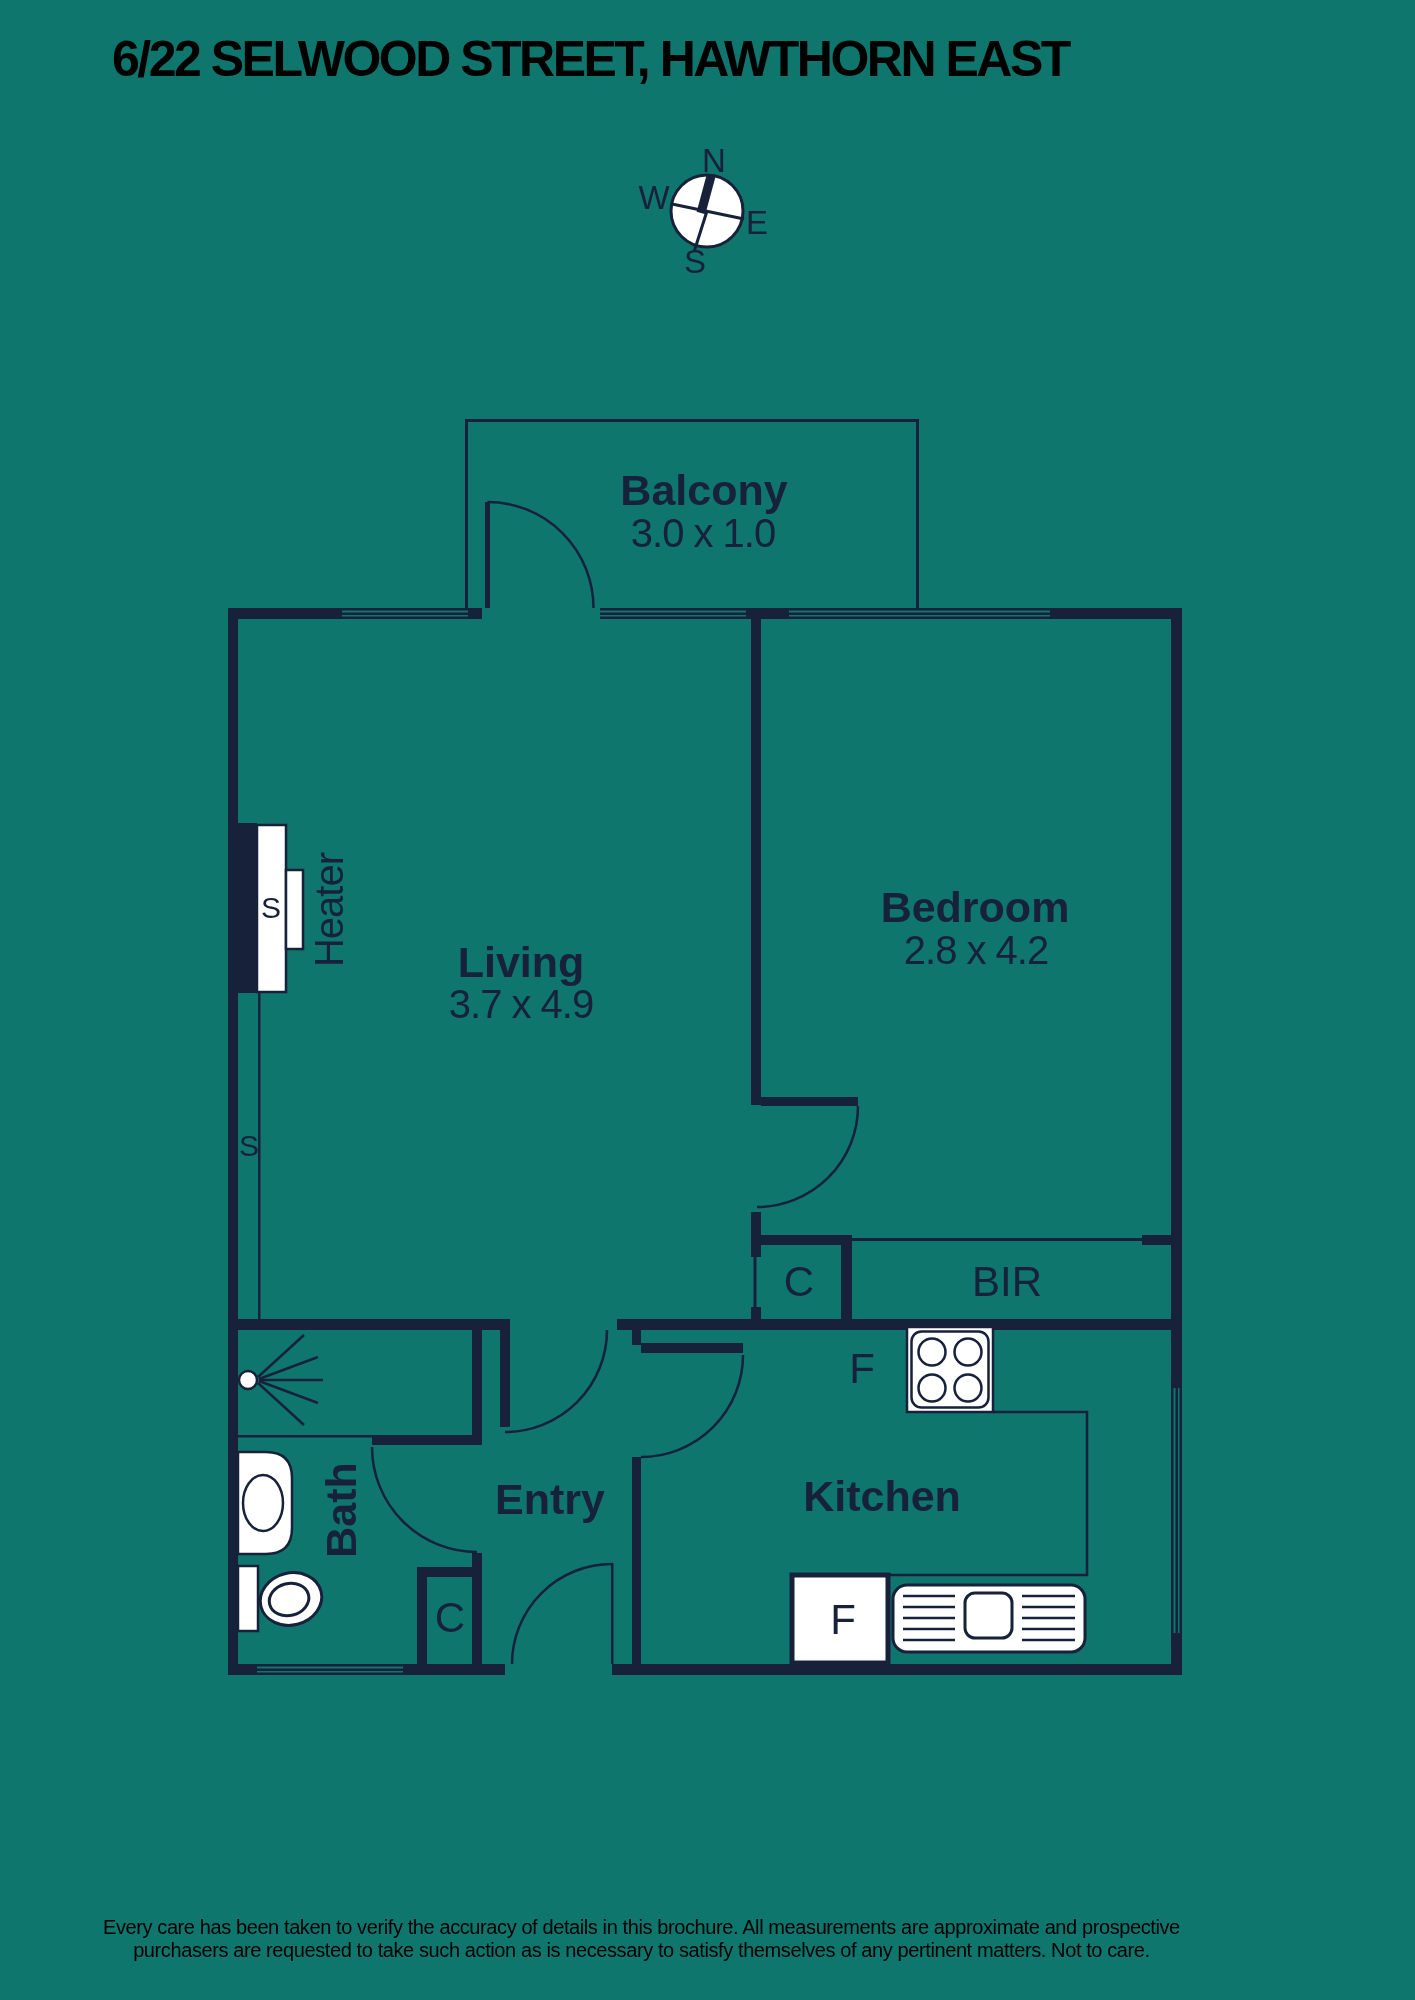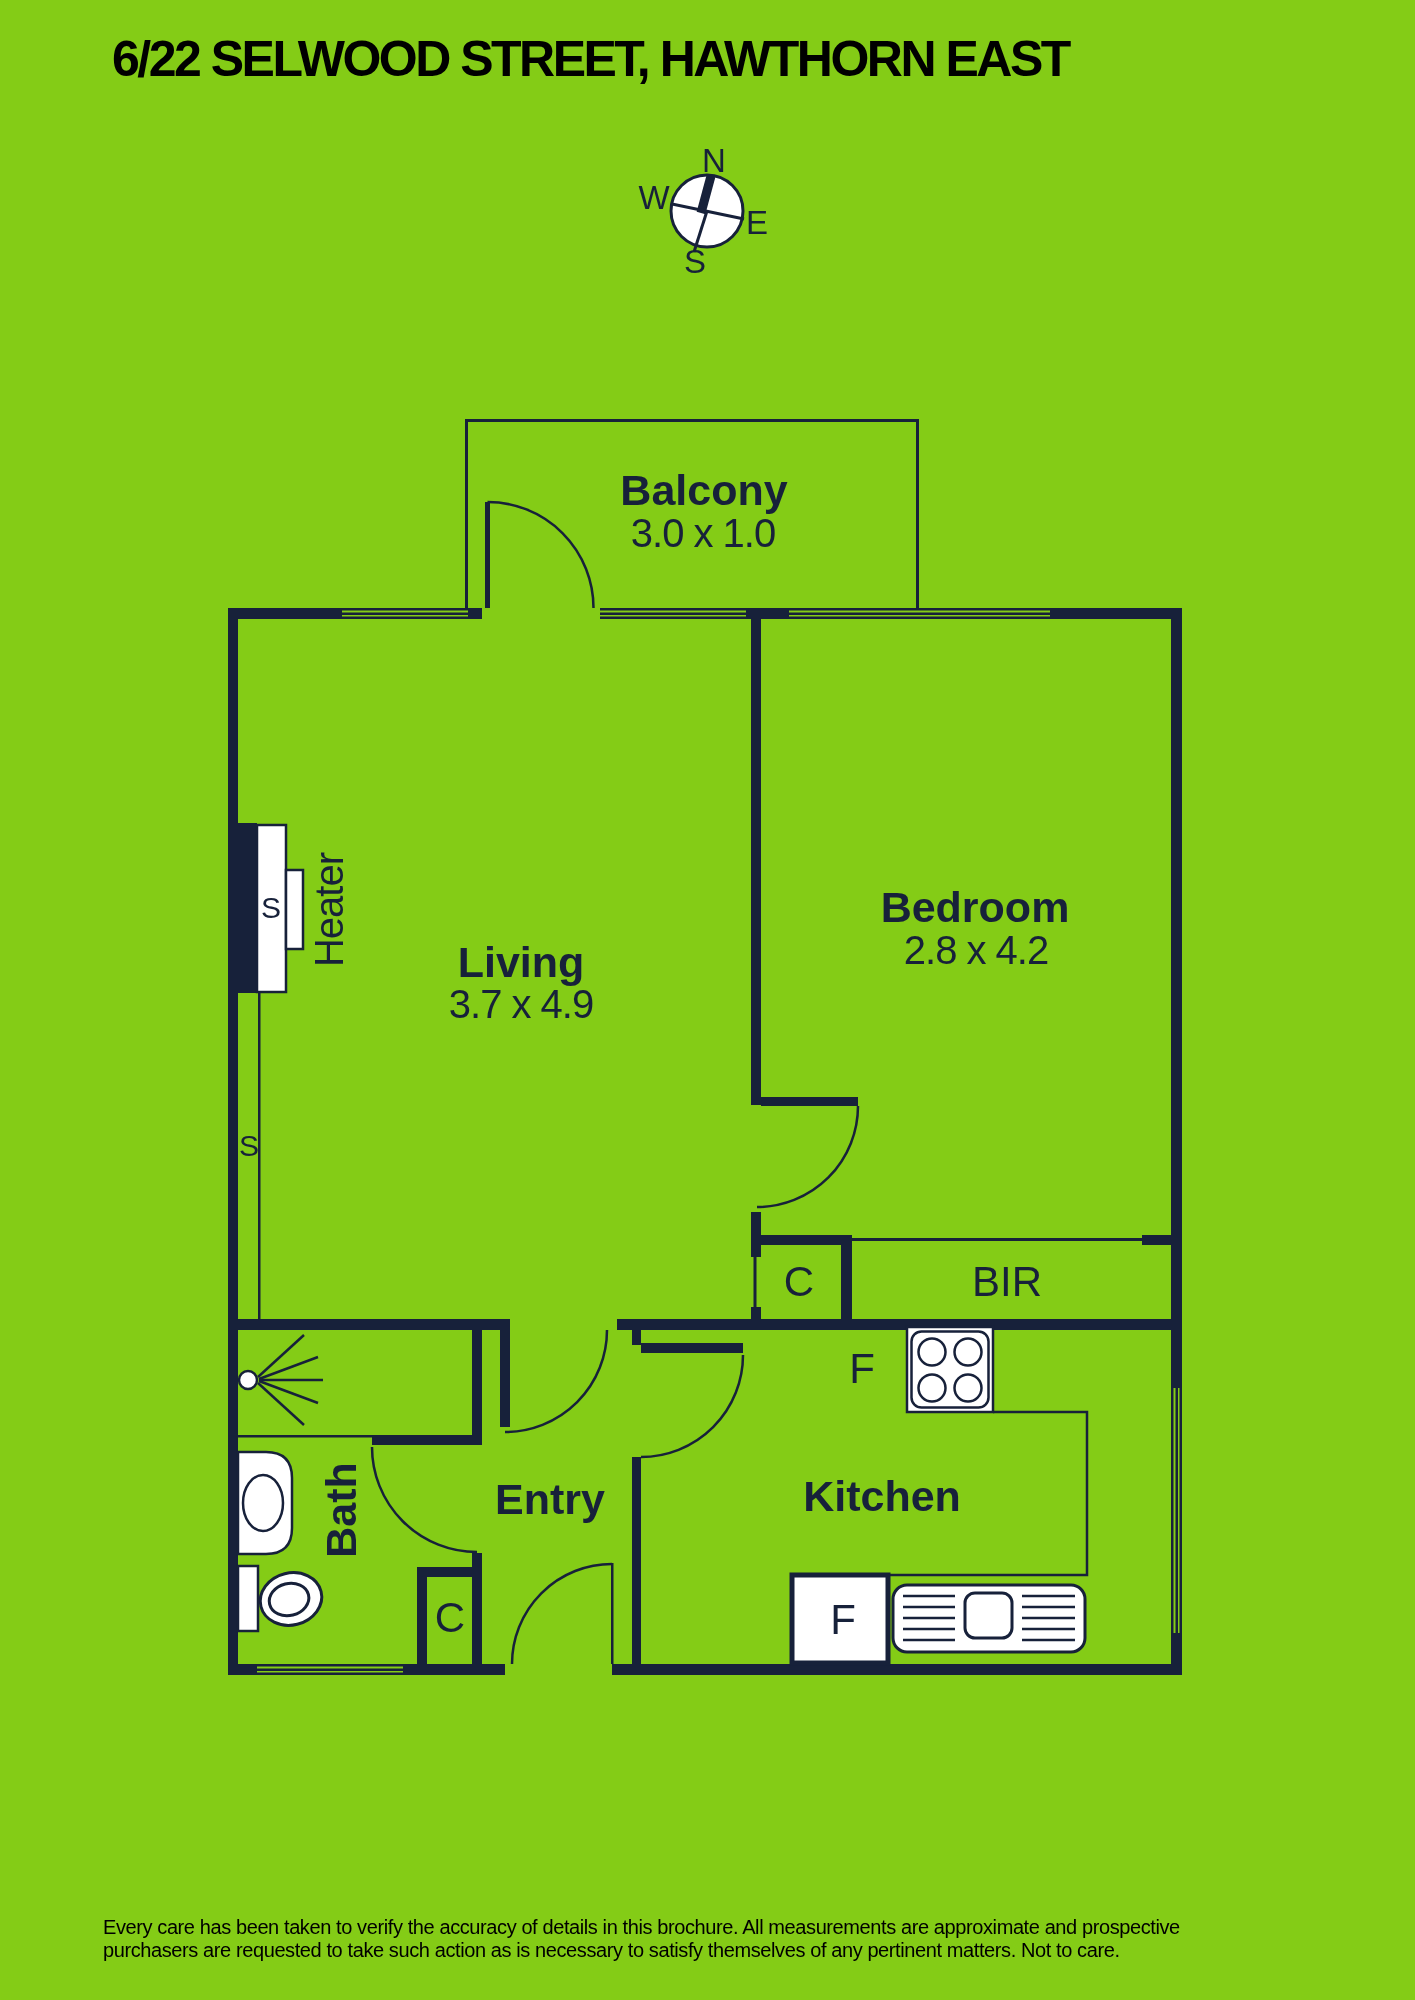--- a/index.html
+++ b/index.html
@@ -1,17 +1,17 @@
 <!DOCTYPE html>
 <html><head>
 <meta charset="utf-8">
 <style>
   html,body{margin:0;padding:0;background:#ffffff;}
-  #canvas{position:relative;width:1415px;height:2000px;background:#84cc16;overflow:hidden;
-          font-family:"Liberation Sans", sans-serif;}
+  #canvas{position:relative;width:1415px;height:2000px;background:#0f766e;overflow:hidden;
+          font-family:"Liberation Sans", sans-serif;text-align:center;}
   #title{position:absolute;left:112px;top:30px;font-size:50px;font-weight:700;
          letter-spacing:-2.5px;color:#000000;white-space:nowrap;}
   #plan-svg{position:absolute;left:0;top:0;}
   #disclaimer{position:absolute;left:103px;top:1916px;font-size:20px;line-height:23px;
               color:#000000;letter-spacing:-0.4px;white-space:nowrap;}
   .wall{fill:#17213a;}
   .thin{stroke:#17213a;stroke-width:2.5;fill:none;}
   .thin-f{stroke:#17213a;stroke-width:2.5;fill:#ffffff;}
   .med{stroke:#17213a;stroke-width:3;fill:#ffffff;}
   .room-label{font-size:43px;font-weight:700;fill:#17213a;text-anchor:middle;}

